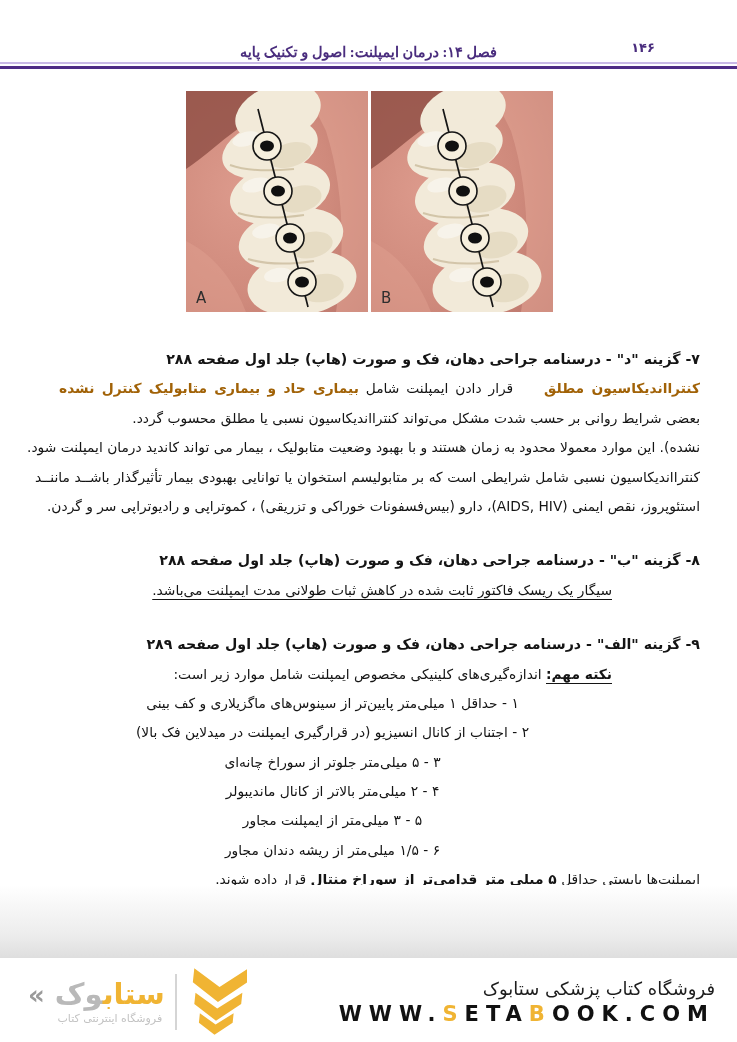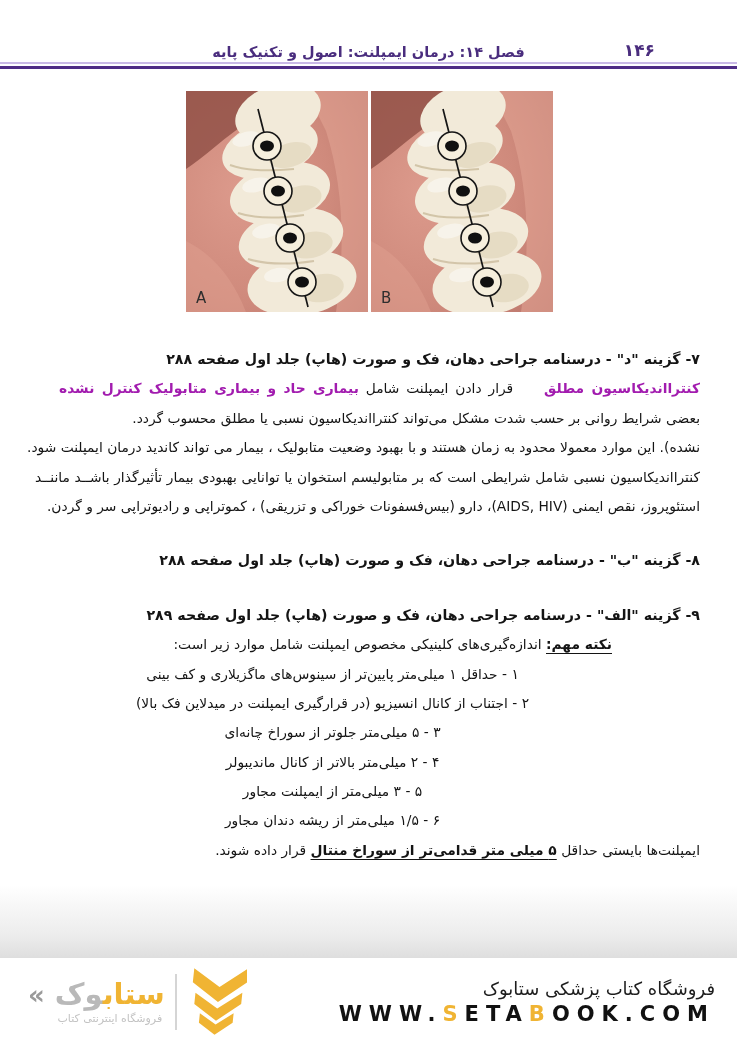--- a/index.html
+++ b/index.html
@@ -8,26 +8,26 @@
     position:relative;
     width:737px; height:1042px;
     background:#ffffff;
     overflow:hidden;
     font-family:"DejaVu Sans","Liberation Sans",sans-serif;
     direction:rtl;
   }
   
   .page-number {
     position:absolute; top:40px; right:82px;
-    color:#4a2d7e; font-size:17px; font-weight:bold;
+    color:#4a2d7e; font-size:13px; font-weight:bold;
   }
   .header-title {
     position:absolute; top:44px; left:0; right:0;
     text-align:center;
-    color:#4a2d7e; font-size:14.5px; font-weight:bold;
+    color:#4a2d7e; font-size:14.5px; font-weight:bold;font-family:Liberation Serif, serif;
   }
   .rule-light { position:absolute; top:62px; left:0; right:0; height:2px; background:#c9b9e6; }
   .rule-dark  { position:absolute; top:65.5px; left:0; right:0; height:3px; background:#4e2c85; }
 
   
   .figure {
     position:absolute; top:91px; left:186px;
     width:368px; height:221px;
     display:flex; gap:3px; direction:ltr;
   }
@@ -40,21 +40,21 @@
   }
 
   
   .content {
     position:absolute; top:345px; right:37px; left:35px;
     color:#141414; font-size:13.8px;
   }
   .line { height:29.4px; line-height:29.4px; white-space:nowrap; text-align:right; }
   .spacer { height:25px; }
   .h-bold { font-weight:bold; font-size:14.2px; }
-  .red { color:#a21caf; font-weight:bold;margin-left:24px; }
+  .red { color:#a16207; font-weight:bold;margin-left:24px; }
   .justify { text-align:justify; text-align-last:justify; white-space:normal; overflow:hidden; }
   .indent { padding-right:88px; }
   .uline { text-decoration:underline; text-underline-offset:4px; }
   .note-label { font-weight:bold; text-decoration:underline; text-underline-offset:4px; }
   .list-wrap { padding-left:0; padding-right:70px; }
   .list-line { text-align:center; }
   .final-bold { font-weight:bold; text-decoration:underline; text-underline-offset:4px; }
 
   
   .fade-strip {
@@ -166,20 +166,21 @@
     <div class="line h-bold">۷- گزینه "د" - درسنامه جراحی دهان، فک و صورت (هاپ) جلد اول صفحه ۲۸۸</div>
     <div class="line justify"><span class="red">کنترااندیکاسیون مطلق</span><span> قرار دادن ایمپلنت شامل </span><span class="red">بیماری حاد و بیماری متابولیک کنترل نشده</span><span> می‌باشد (مثل دیابــت کنتــرل</span></div>
     <div class="line">بعضی شرایط روانی بر حسب شدت مشکل می‌تواند کنترااندیکاسیون نسبی یا مطلق محسوب گردد.</div>
     <div class="line">نشده). این موارد معمولا محدود به زمان هستند و با بهبود وضعیت متابولیک ، بیمار می تواند کاندید درمان ایمپلنت شود.</div>
     <div class="line justify">کنترااندیکاسیون نسبی شامل شرایطی است که بر متابولیسم استخوان یا توانایی بهبودی بیمار تأثیرگذار باشــد ماننــد دیابــت،</div>
     <div class="line">استئوپروز، نقص ایمنی (AIDS, HIV)، دارو (بیس‌فسفونات خوراکی و تزریقی) ، کموتراپی و رادیوتراپی سر و گردن.</div>
 
     <div class="spacer"></div>
 
     <div class="line h-bold">۸- گزینه "ب" - درسنامه جراحی دهان، فک و صورت (هاپ) جلد اول صفحه ۲۸۸</div>
+    <div class="line indent"><span class="uline">سیگار یک ریسک فاکتور ثابت شده در کاهش ثبات طولانی مدت ایمپلنت می‌باشد.</span></div>
 
     <div class="spacer"></div>
 
     <div class="line h-bold">۹- گزینه "الف" - درسنامه جراحی دهان، فک و صورت (هاپ) جلد اول صفحه ۲۸۹</div>
     <div class="line indent"><span class="note-label">نکته مهم:</span><span> اندازه‌گیری‌های کلینیکی مخصوص ایمپلنت شامل موارد زیر است:</span></div>
 
     <div class="list-wrap">
       <div class="line list-line">۱ - حداقل ۱ میلی‌متر پایین‌تر از سینوس‌های ماگزیلاری و کف بینی</div>
       <div class="line list-line">۲ - اجتناب از کانال انسیزیو (در قرارگیری ایمپلنت در میدلاین فک بالا)</div>
       <div class="line list-line">۳ - ۵ میلی‌متر جلوتر از سوراخ چانه‌ای</div>

